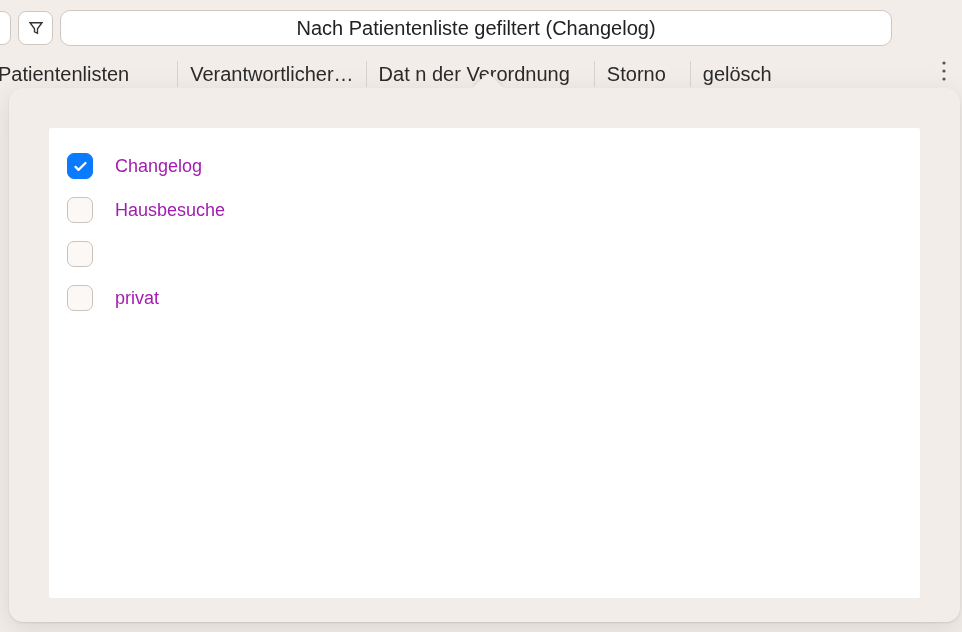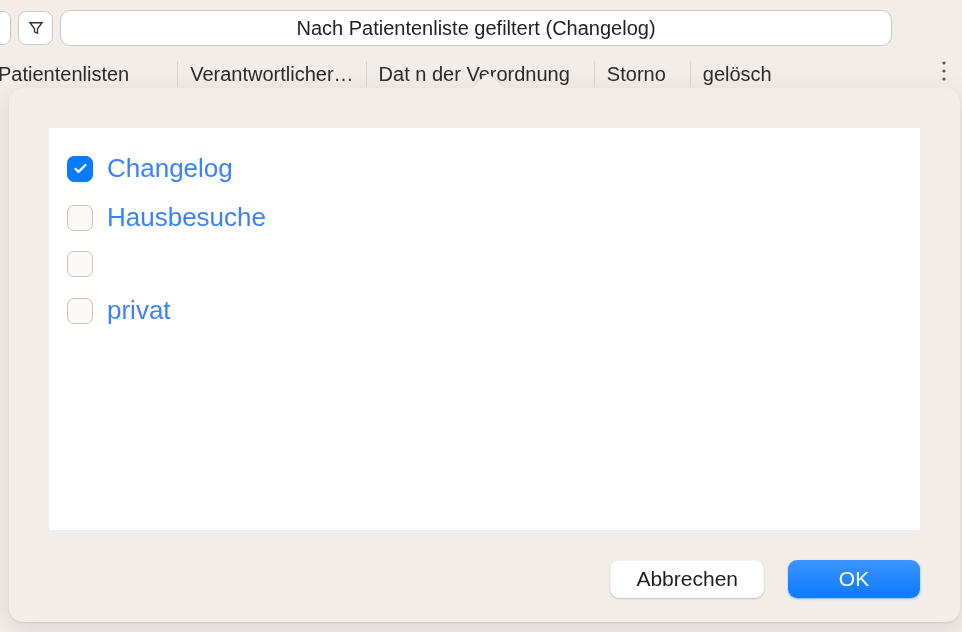--- a/index.html
+++ b/index.html
@@ -136,22 +136,23 @@
     align-items: center;
     justify-content: center;
     flex: 0 0 auto;
   }
   .cb.checked {
     background: #0a7aff;
     border-color: #0a7aff;
   }
   .cb svg { width: 17px; height: 17px; }
   .row-label {
-    font-size: 26px;
-    color: #3b82f6;
+    font-size: 18px;
+    color: #a21caf;
+    margin-left: 8px;
   }
 
   .button-row {
     display: flex;
     justify-content: flex-end;
     gap: 24px;
     padding-top: 30px;
   }
   .push-btn {
     height: 38px;
@@ -237,17 +238,13 @@
       <span class="cb"></span>
     </div>
 
     <div class="row">
       <span class="cb"></span>
       <span class="row-label">privat</span>
     </div>
 
   </div>
 
-  <div class="button-row">
-    <div class="push-btn secondary">Abbrechen</div>
-    <div class="push-btn primary">OK</div>
-  </div>
 </div>
 
 </body></html>

